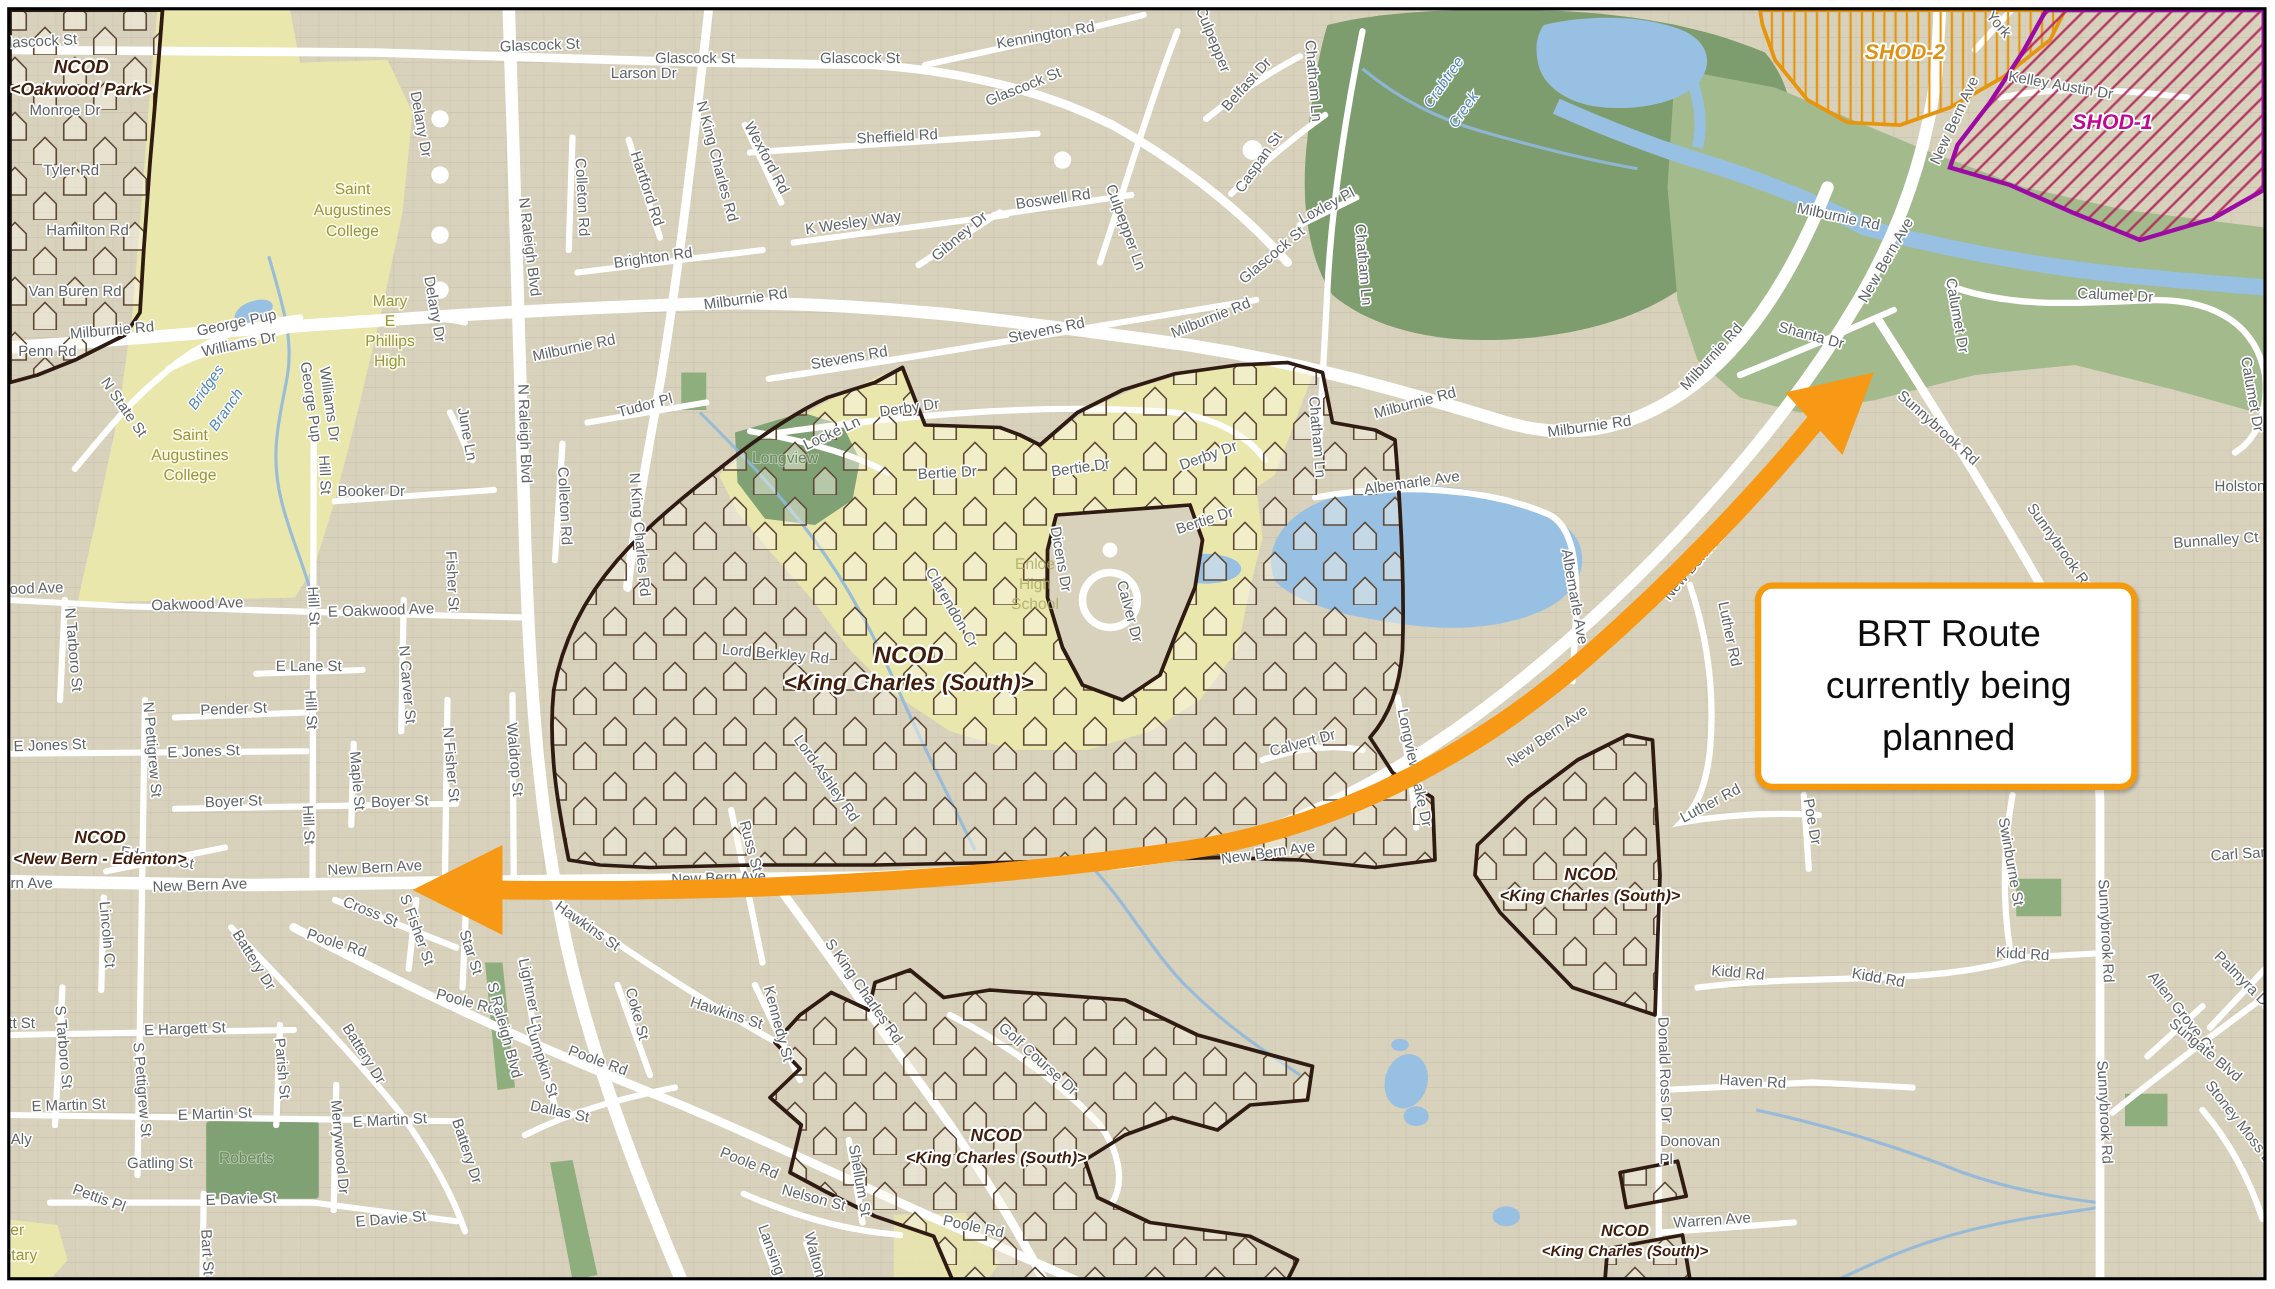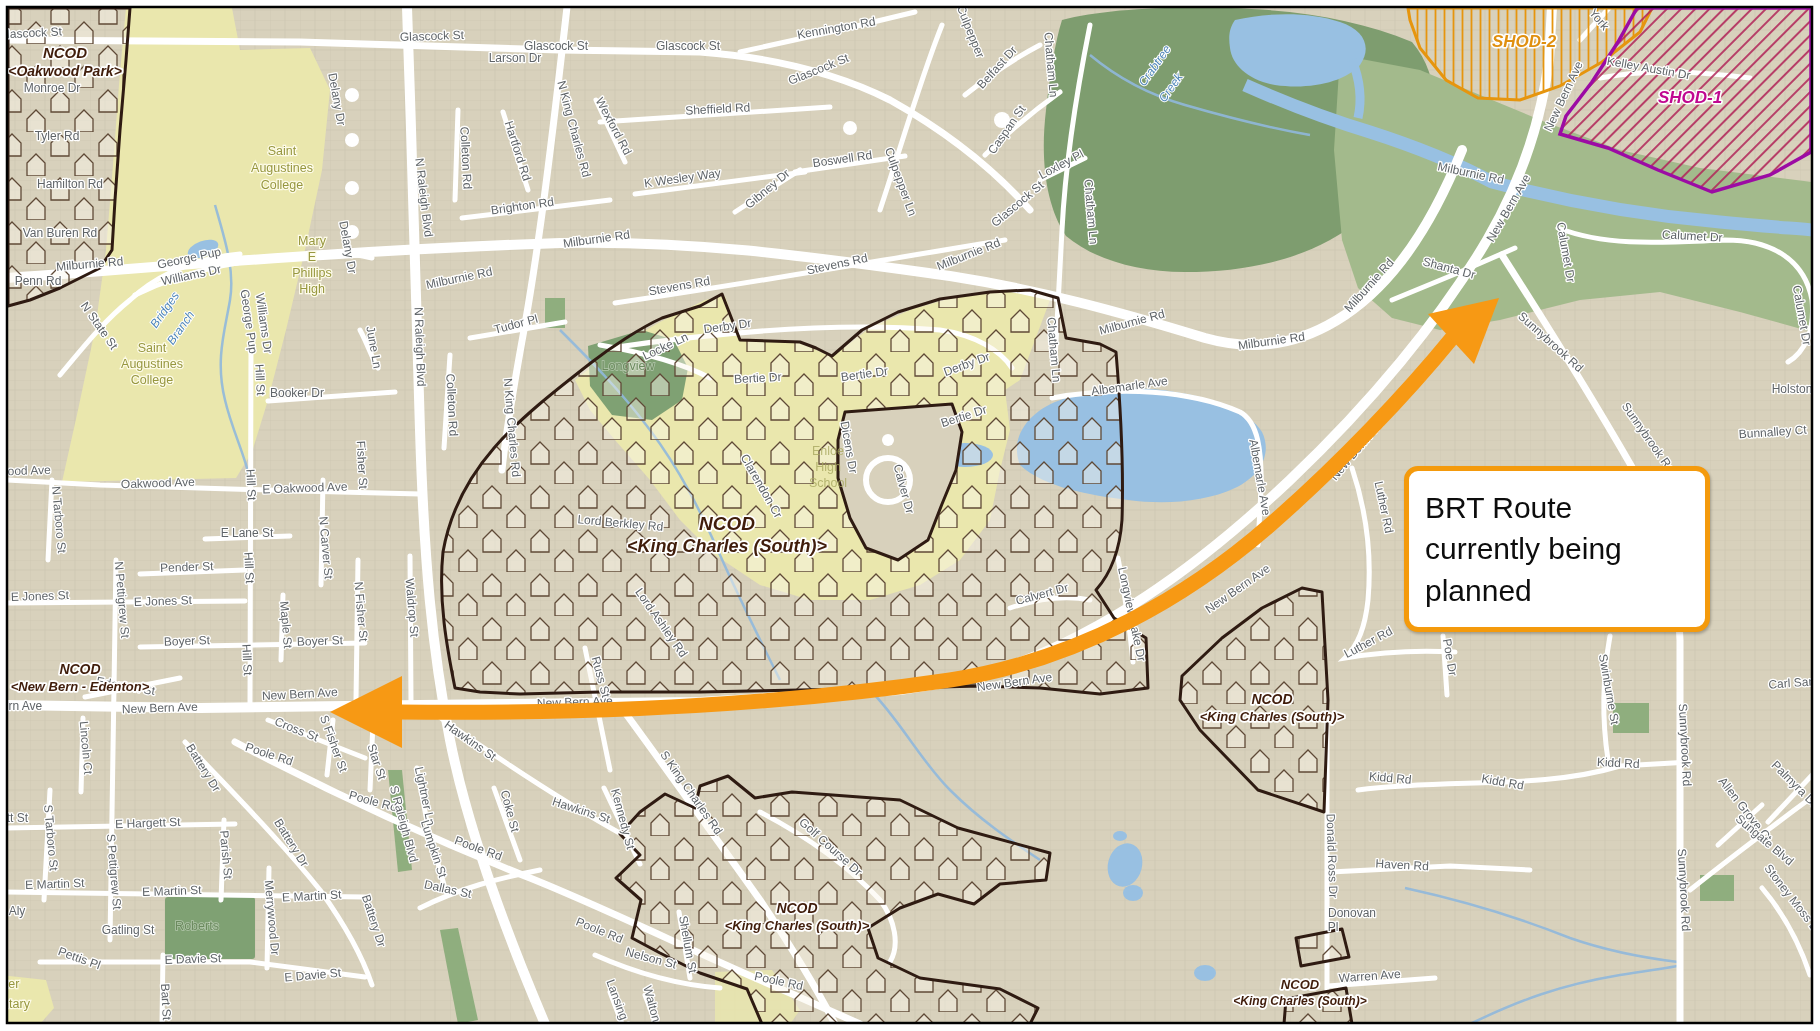--- a/index.html
+++ b/index.html
@@ -17,21 +17,21 @@
             paint-order:stroke;text-anchor:middle;}
   .lbl-water{font-size:12px;font-style:italic;fill:#4f86b8;stroke:#fff;stroke-width:2px;
              paint-order:stroke;text-anchor:middle;}
   .lbl-ncod{font-weight:bold;font-style:italic;fill:#401d0b;stroke:#fff;stroke-width:3.4px;
             paint-order:stroke;stroke-linejoin:round;text-anchor:middle;}
   .lbl-shod{font-weight:bold;font-style:italic;font-size:17px;stroke:#fff;stroke-width:3.2px;
             paint-order:stroke;stroke-linejoin:round;text-anchor:middle;}
   .callout{position:absolute;left:1404px;top:466px;width:268px;min-height:128px;
            background:#ffffff;border:5px solid #f49a0c;border-radius:14px;
            padding:16px 12px 12px 16px;font-size:30px;line-height:1.38;color:#0d0d0d;
-           box-shadow:1px 2px 3px rgba(0,0,0,.25);}
+           box-shadow:1px 2px 3px rgba(0,0,0,.25);text-align:center;}
 </style>
 </head>
 <body>
 
 <div class="frame">
 <svg width="1820" height="1031" viewBox="0 0 1820 1031">
   <defs>
     <clipPath id="mapclip">
           <rect x="7" y="7" width="1805" height="1016"></rect>
         </clipPath>

